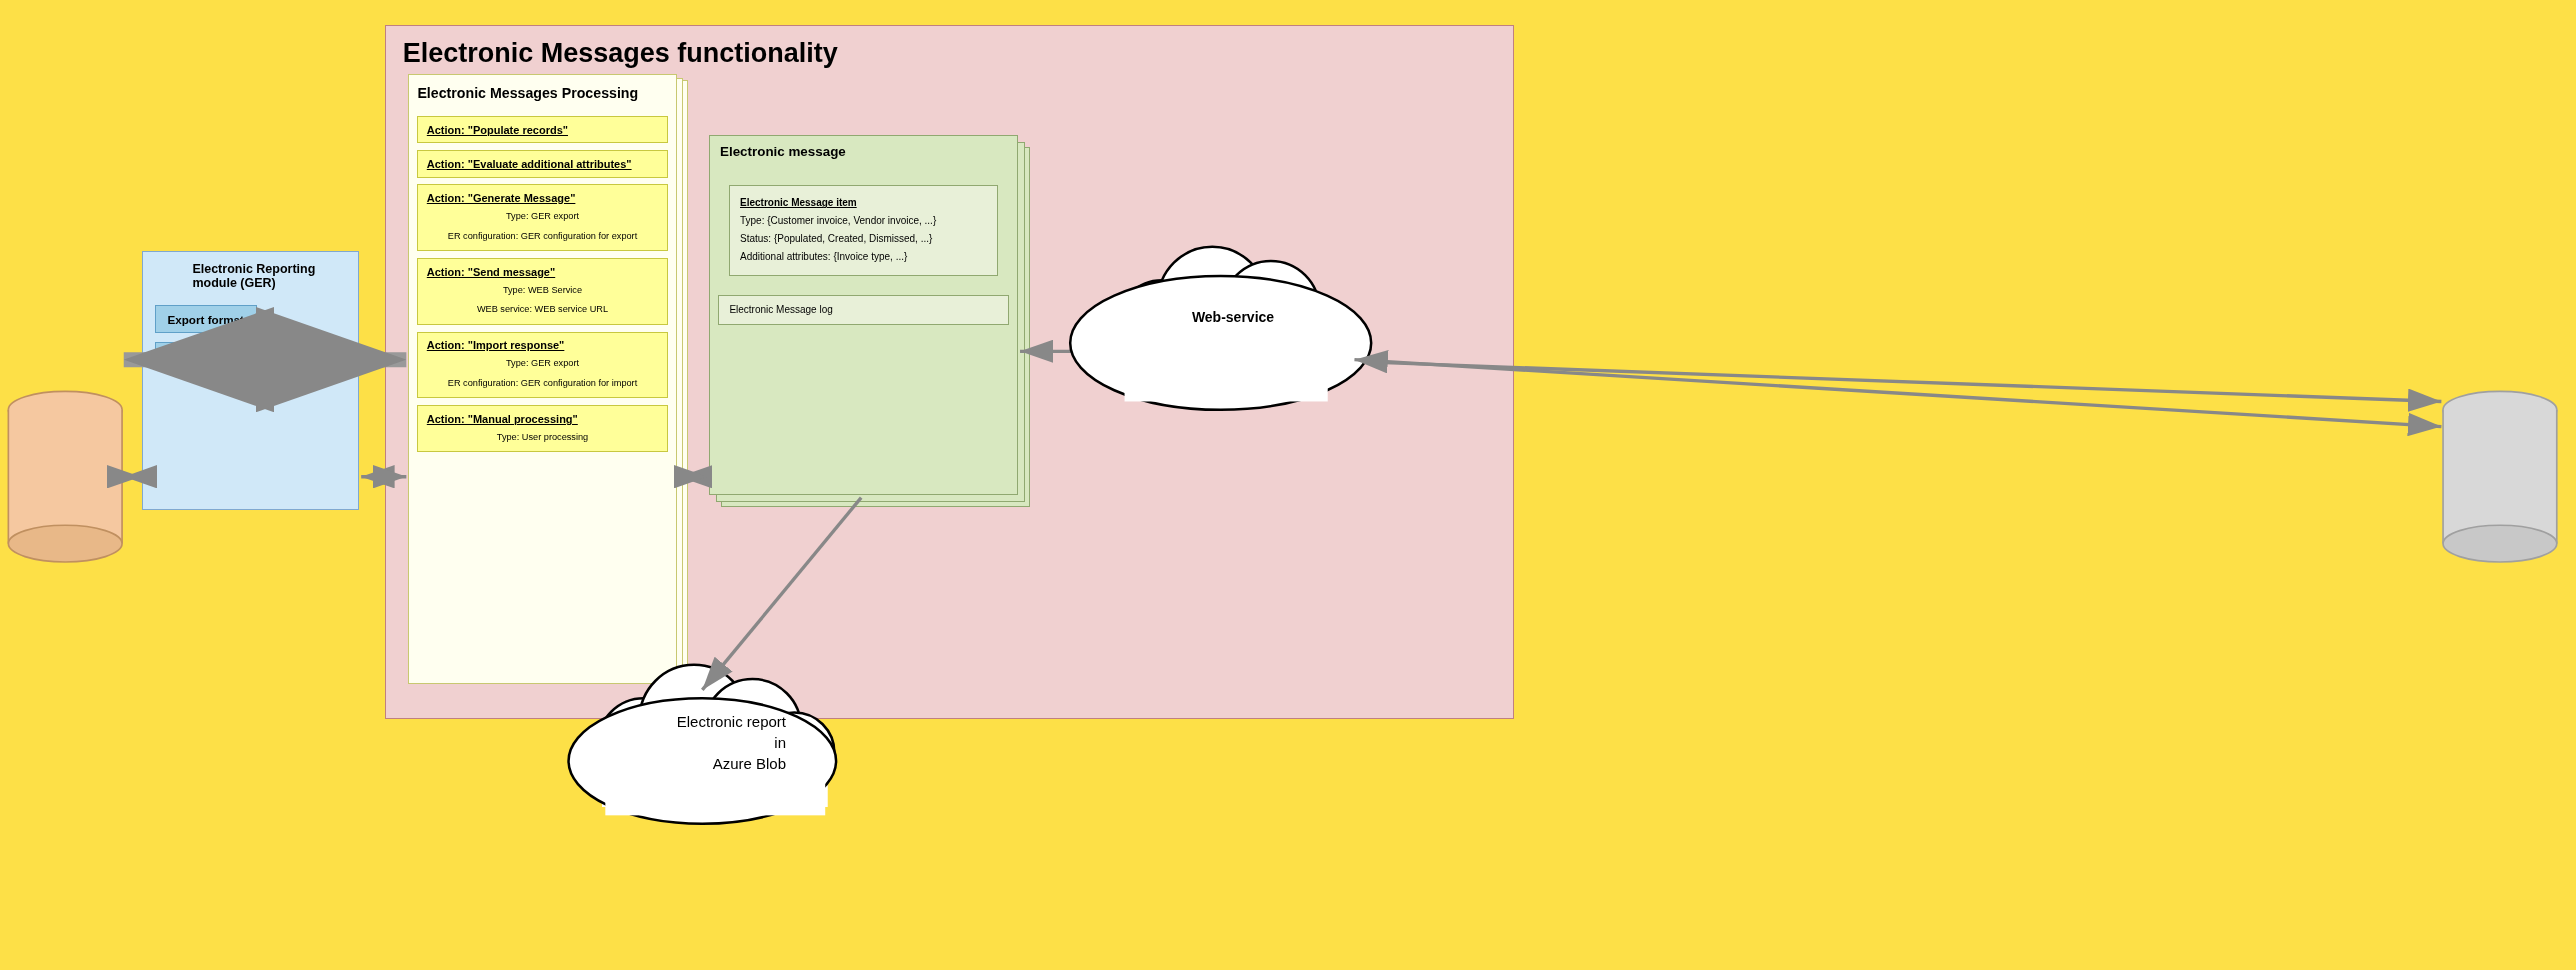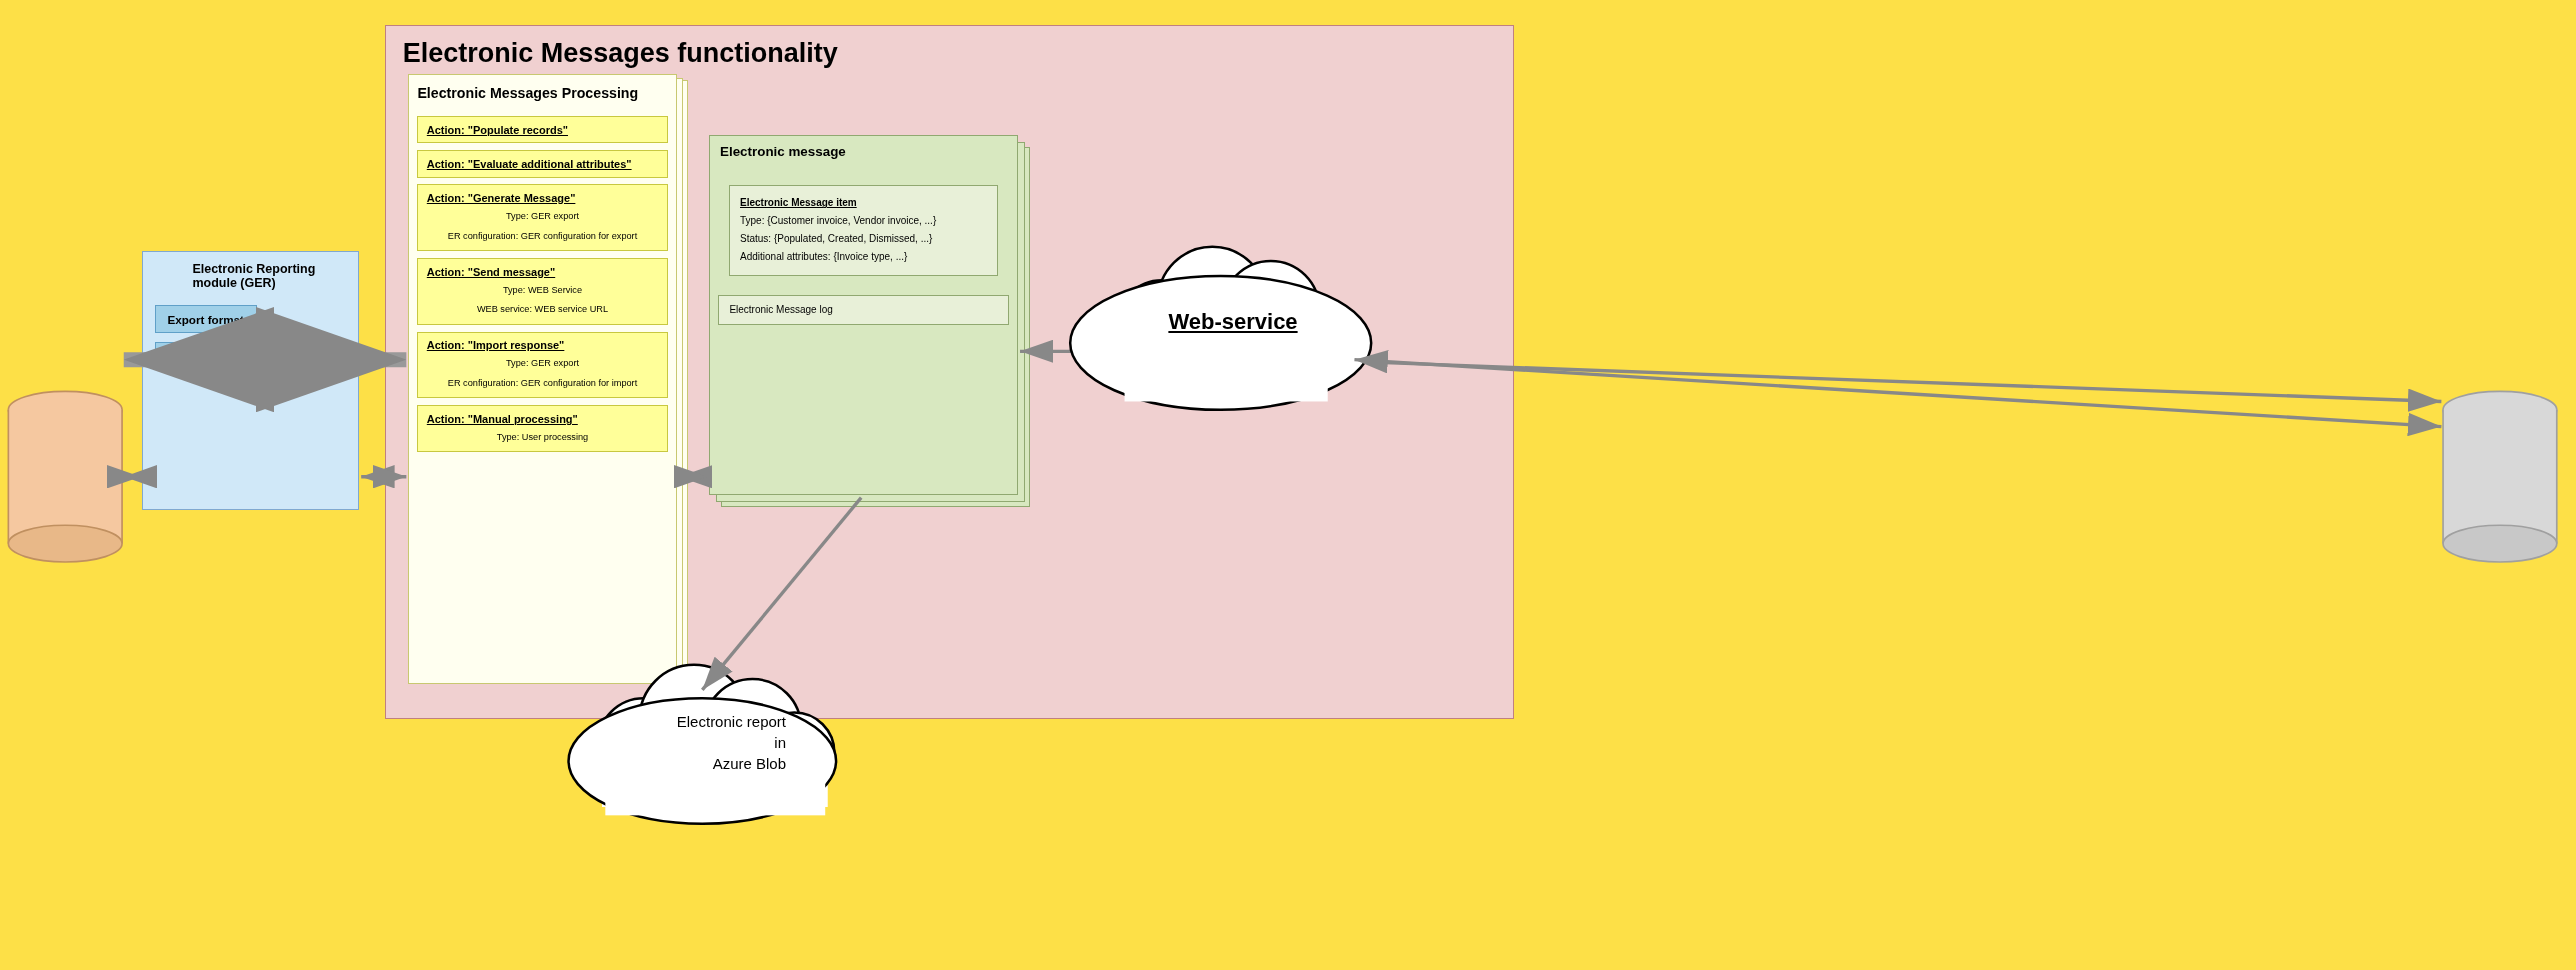--- a/index.html
+++ b/index.html
@@ -372,21 +372,21 @@
   </div>
 
   <div class="dyn365-label" style="left:11.7px; top:443px; width:110px;">
     <span>Dynamics 365<br>for Operations<br>DB</span>
   </div>
 
   <div class="authority-label" style="left:2450px; top:443px; width:100px;">
     <span>Authority<br>DB</span>
   </div>
 
-  <div style="position:absolute; left:1137px; top:309px; width:192px; text-align:center; font-size:22px; font-weight:bold; z-index:20;text-decoration:underline;">
+  <div style="position:absolute; left:1137px; top:309px; width:192px; text-align:center; font-size:14px; font-weight:bold; z-index:20;">
     <span>Web-service</span>
   </div>
 
   <div style="position:absolute; left:631px; top:711px; width:155px; text-align:right; font-size:15px; font-weight:normal; z-index:20; line-height:1.4;">
     <span>Electronic report<br>in<br>Azure Blob</span>
   </div>
 
 </div>
 
 

